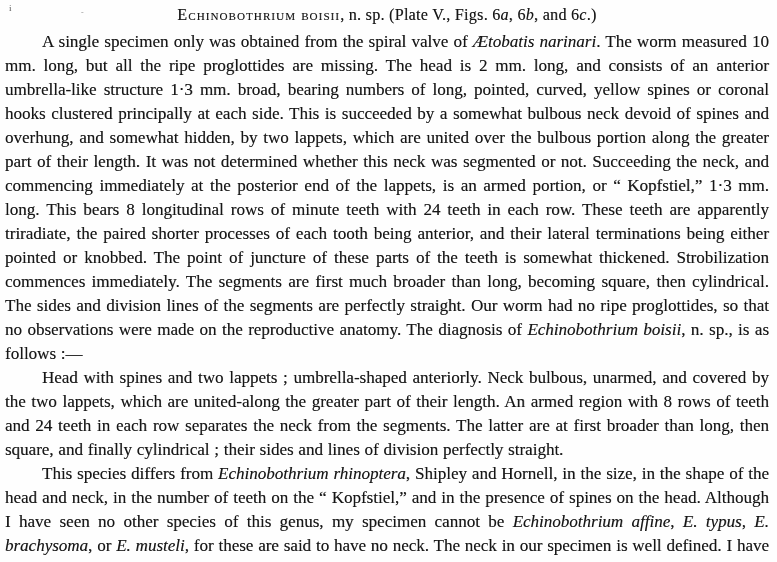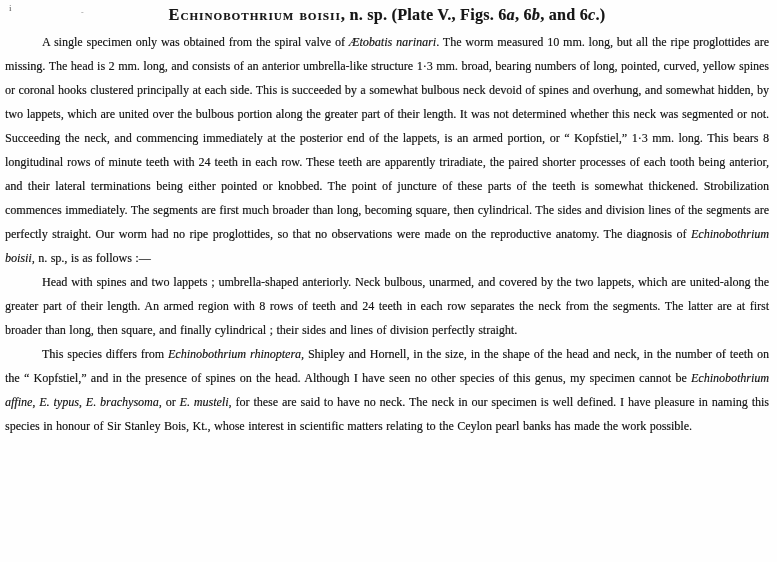--- a/index.html
+++ b/index.html
@@ -14,32 +14,32 @@
     box-sizing: border-box;
     background: #fefefe;
     color: #161616;
     font-family: "Liberation Serif", "DejaVu Serif", serif;
     padding: 5px 8px 0 5px;
     overflow: hidden;
     text-shadow: 0.3px 0.3px 0.4px rgba(20,20,20,0.45);
   }
   .title {
     font-size: 16px;
-    font-weight: bold;
+    font-weight: normal;
     text-align: center;
     margin: 1px 0 6px 0;
     letter-spacing: 0.3px;
   }
   .sc {
     font-variant: small-caps;
     letter-spacing: 1.1px;
   }
   .para {
     margin: 0;
-    font-size: 12px;
+    font-size: 17px;
     line-height: 24px;
     text-align: justify;
     text-indent: 37px;
     word-spacing: 0.5px;
   }
   .it {
     font-style: italic;
   }
   .artifact {
     position: absolute;

